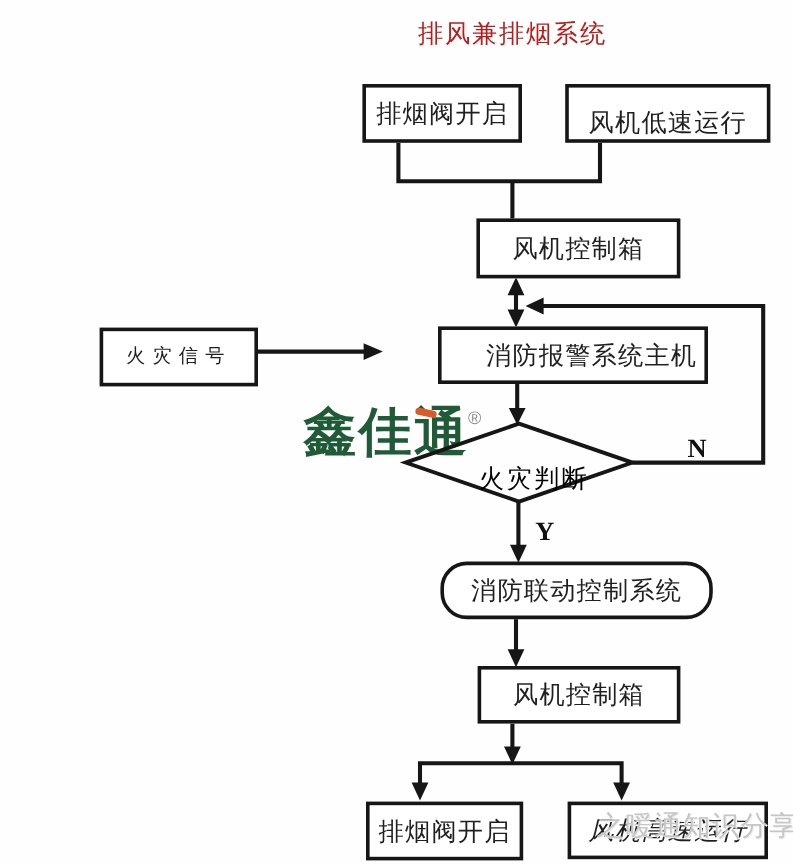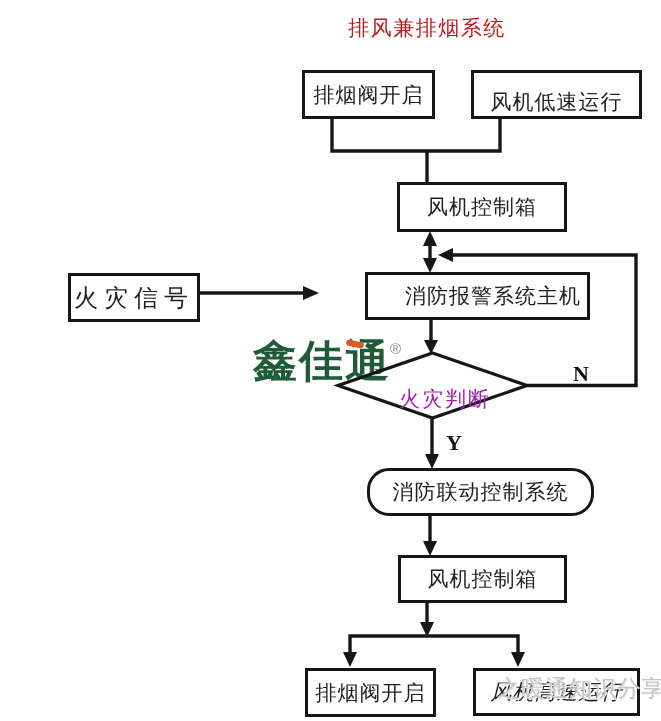--- a/index.html
+++ b/index.html
@@ -13,29 +13,29 @@
   }
   .connectors { position:absolute; left:0; top:0; z-index:2; }
   .box {
     position:absolute; box-sizing:border-box; border:3px solid #161616; background:#ffffff;
     display:flex; align-items:center; justify-content:center;
     font-size:21px; letter-spacing:1px; color:#1f1f1f; z-index:3; white-space:nowrap;margin-left:47px;
   }
   .b-valve-top   { left:255px; top:70px;  width:133px; height:49px; }
   .b-fan-low     { left:424px; top:70px;  width:171px; height:49px;align-items:flex-end; }
   .b-cbox-top    { left:350px; top:182px; width:170px; height:50px; }
-  .b-fire-signal { left:21px;  top:273px; width:132px; height:49px; font-size:24px; letter-spacing:6px; }
+  .b-fire-signal { left:36px;  top:273px; width:132px; height:49px; font-size:16px; letter-spacing:6px; }
   .b-alarm       { left:318px; top:272px; width:225px; height:48px;padding-left:31px; }
   .b-linkage     { left:320px; top:468px; width:227px; height:48px;border-radius:22px; }
   .b-cbox-bot    { left:351px; top:555px; width:169px; height:48px; }
   .b-valve-bot   { left:258px; top:668px; width:131px; height:49px; }
   .b-fan-high    { left:426px; top:668px; width:167px; height:48px;font-style:italic; }
   .diamond-label {
     position:absolute; left:375px; top:385px; width:140px; text-align:center;
-    font-size:21px; letter-spacing:2px; color:#a21caf; z-index:3; white-space:nowrap;
+    font-size:21px; letter-spacing:2px; color:#000000; z-index:3; white-space:nowrap;
   }
   .edge-label {
     position:absolute; font-weight:bold; font-size:22px; color:#101010; z-index:3;
     font-family:"Liberation Serif","DejaVu Serif",serif;
   }
   .lbl-n { left:573px; top:361px; }
   .lbl-y { left:446px; top:430px; }
   .logo-wm {
     position:absolute; left:253px; top:339px; z-index:1; white-space:nowrap;
     font-family:"Liberation Sans","DejaVu Sans",sans-serif; font-weight:bold; line-height:1;

